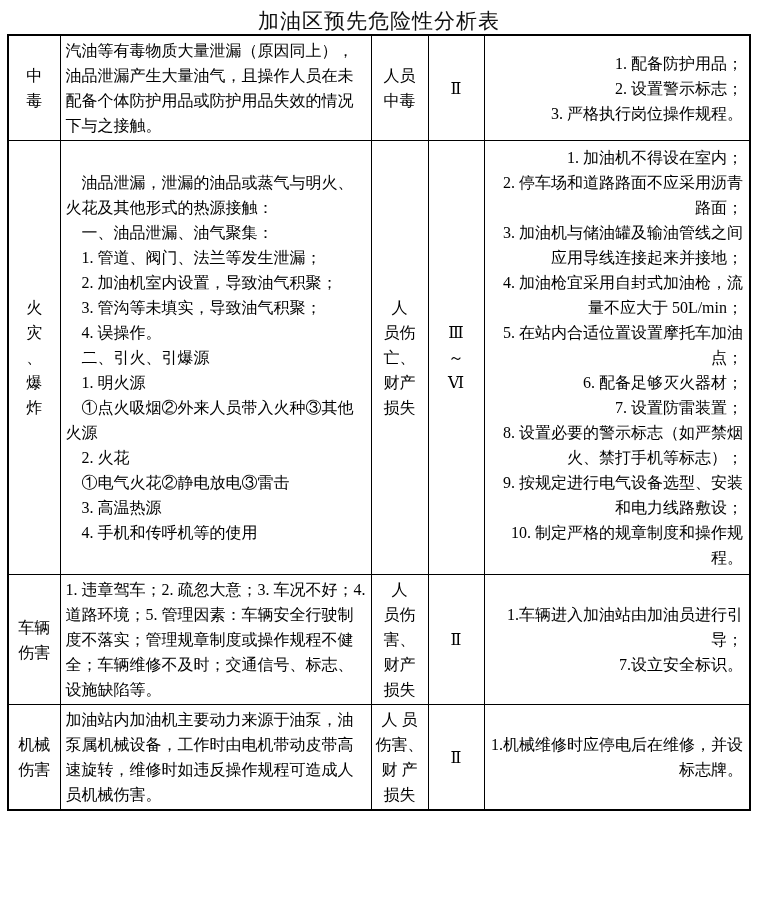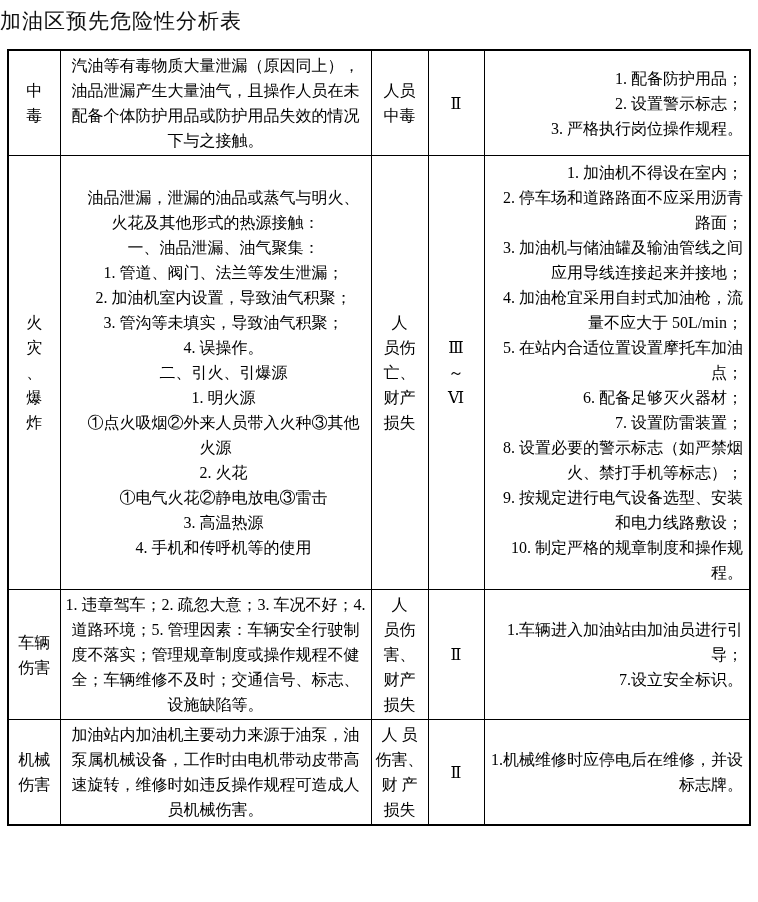--- a/index.html
+++ b/index.html
@@ -9,25 +9,25 @@
     font-family: "Liberation Serif", "DejaVu Serif", serif;
     color: #000000;
   }
   .page {
     width: 758px;
     height: 902px;
     background: #ffffff;
     overflow: hidden;
   }
   .doc-title {
-    text-align: left;
+    text-align: center;
     font-size: 21px;
     letter-spacing: 1px;
     padding-top: 7px;
-    height: 49px;
+    height: 34px;
     color: #111111;
   }
   table.pha {
     width: 742px;
     margin: 0 auto;
     border-collapse: collapse;
     table-layout: fixed;
     border: 2px solid #000000;
   }
   table.pha td, table.pha th {
@@ -45,21 +45,21 @@
   col.c-level   { width: 56px; }
   col.c-measure { width: 266px; }
 
   tr.r-header { height: 97px; }
   tr.r1 { height: 105px; }
   tr.r2 { height: 427px; }
   tr.r3 { height: 127px; }
   tr.r4 { height: 101px; }
 
   .cell-center { text-align: center; padding: 2px; }
-  .cell-cause  { text-align: center; padding: 2px 5px; }
+  .cell-cause  { text-align: left; padding: 2px 5px; }
   .cell-measure {
     text-align: right;
     padding: 4px 6px;
     vertical-align: top;
   }
   .lvl { font-family: "Liberation Serif", "DejaVu Serif", serif; }
 </style>
 </head>
 <body>
 

